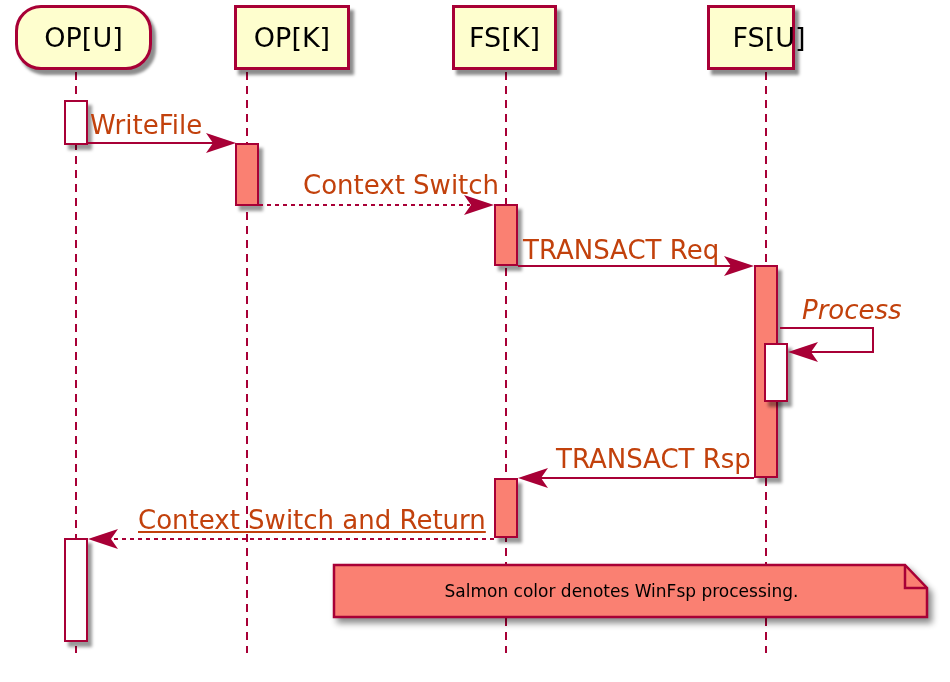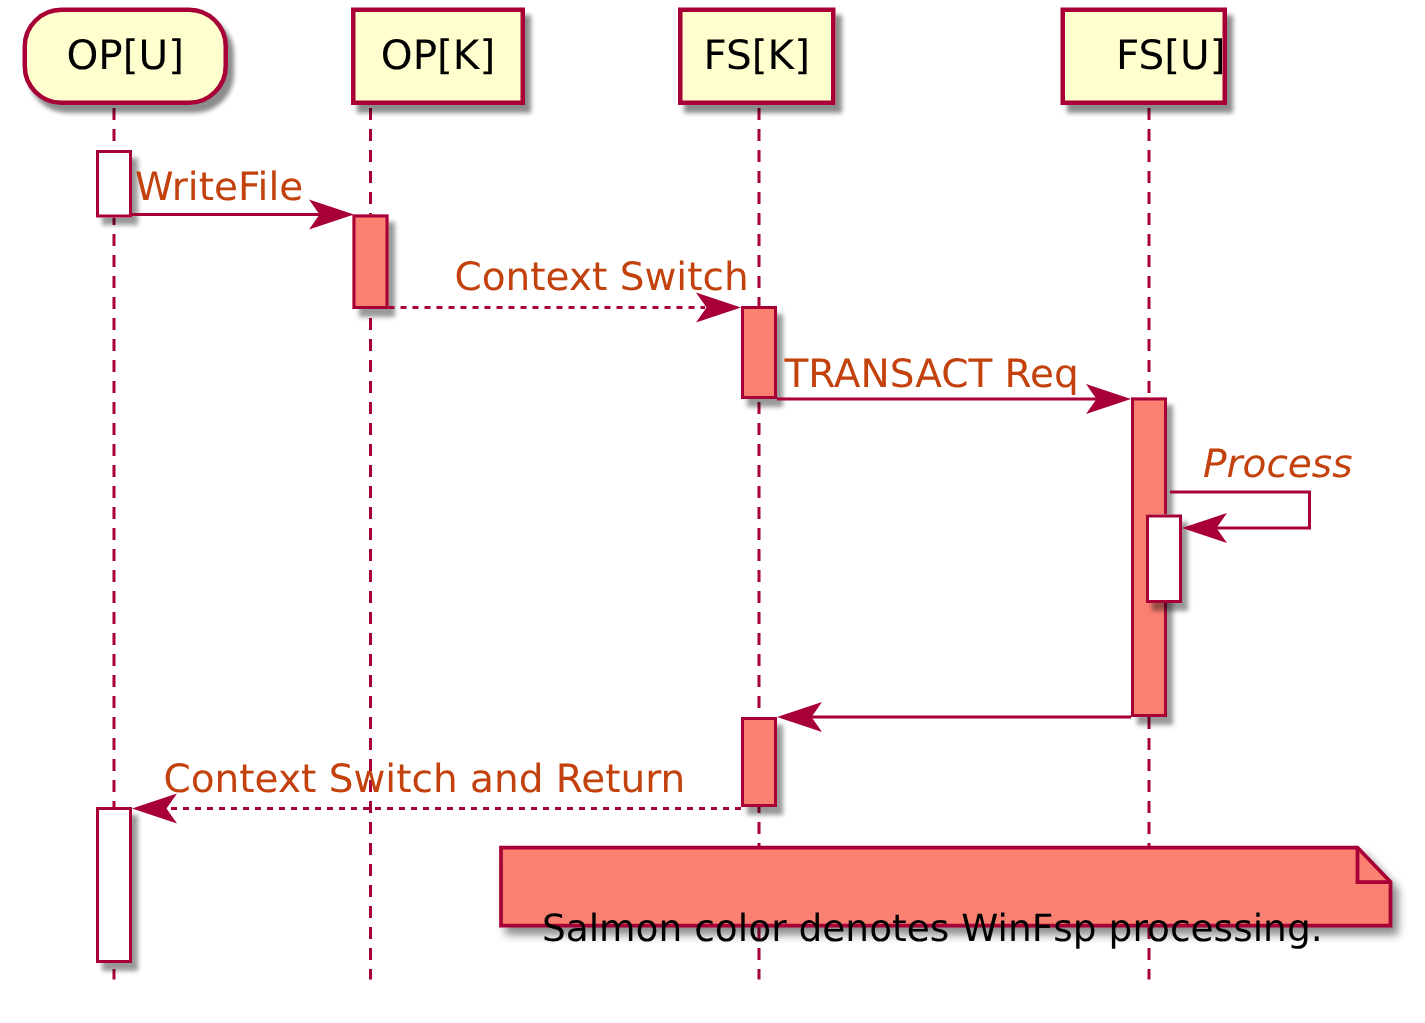--- a/index.html
+++ b/index.html
@@ -30,21 +30,21 @@
   .activation.salmon{background:#FA8072;}
   .activation.white{background:#FFFFFF;}
   .msg-label{
     position:absolute;z-index:4;
     font-size:26px;color:#c2410c;
     white-space:nowrap;line-height:1;
   }
   .note-text{
     position:absolute;z-index:4;
     display:flex;align-items:center;justify-content:center;
-    font-size:25px;color:#000;white-space:nowrap;margin-top:27px;
+    font-size:17px;color:#000;white-space:nowrap;
   }
   .note-shape{filter:drop-shadow(4px 5px 3px rgba(0,0,0,0.45));}
 </style>
 </head>
 <body>
 
 <div id="canvas">
 
   <svg class="layer" width="950" height="682">
     <g stroke="#A80036" stroke-width="2" stroke-dasharray="8,6">
@@ -61,21 +61,21 @@
 
   <div class="participant" style="left:15px;top:5px;width:137px;height:65px;border-radius:26px;">
     <span>OP[U]</span>
   </div>
   <div class="participant" style="left:190px;top:5px;width:116px;height:65px;margin-left:44px;">
     <span>OP[K]</span>
   </div>
   <div class="participant" style="left:452px;top:5px;width:105px;height:65px;">
     <span>FS[K]</span>
   </div>
-  <div class="participant" style="left:707px;top:5px;width:111px;height:65px;padding-left:36px;">
+  <div class="participant" style="left:707px;top:5px;width:88px;height:65px;padding-left:36px;">
     <span>FS[U]</span>
   </div>
 
   <div class="activation white" style="left:64px;top:100px;width:24px;height:45px;"></div>
   <div class="activation salmon" style="left:235px;top:143px;width:24px;height:63px;"></div>
   <div class="activation salmon" style="left:494px;top:204px;width:24px;height:62px;"></div>
   <div class="activation salmon" style="left:754px;top:265px;width:24px;height:213px;"></div>
   <div class="activation white" style="left:764px;top:343px;width:24px;height:59px;"></div>
   <div class="activation salmon" style="left:494px;top:478px;width:24px;height:60px;"></div>
   <div class="activation white" style="left:64px;top:538px;width:24px;height:104px;"></div>
@@ -98,17 +98,18 @@
     <polygon points="518,478 548,468 541,478 548,488" fill="#A80036"></polygon>
 
     <line x1="494" y1="539" x2="110" y2="539" stroke="#A80036" stroke-width="2" stroke-dasharray="4,4"></line>
     <polygon points="88,539 118,529 111,539 118,549" fill="#A80036"></polygon>
   </svg>
 
   <div class="msg-label" style="left:90px;top:112px;">WriteFile</div>
   <div class="msg-label" style="left:263px;top:172px;padding-left:40px;">Context Switch</div>
   <div class="msg-label" style="left:523px;top:237px;text-align:center;">TRANSACT Req</div>
   <div class="msg-label" style="left:802px;top:297px;font-style:italic;">Process</div>
-  <div class="msg-label" style="left:109px;top:507px;">Context Switch and Return</div>
+  <div class="msg-label" style="left:556px;top:446px;">TRANSACT Rsp</div>
+  <div class="msg-label" style="left:138px;top:507px;text-decoration:underline;">Context Switch and Return</div>
 
   <div class="note-text" style="left:334px;top:565px;width:575px;height:52px;">Salmon color denotes WinFsp processing.</div>
 
 </div>
 
 </body></html>

